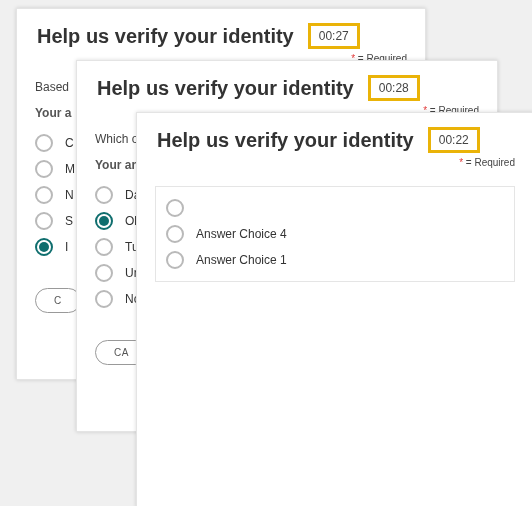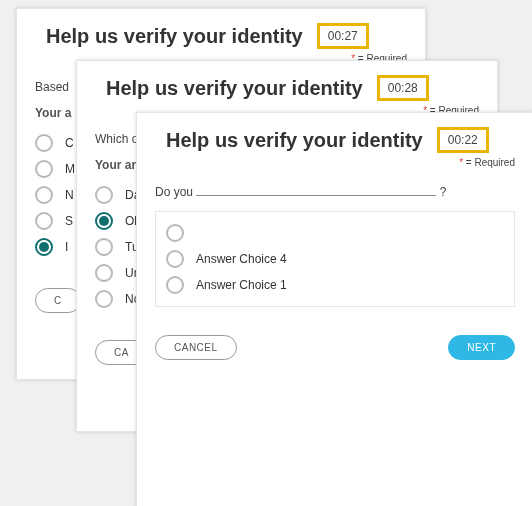--- a/index.html
+++ b/index.html
@@ -1,17 +1,17 @@
 <!DOCTYPE html>
 <html><head>
 <meta charset="utf-8">
 <style>
   html,body{margin:0;padding:0;width:532px;height:506px;background:#f0f0f0;font-family:Arial,Helvetica,sans-serif;overflow:hidden;}
   .card{position:absolute;background:#fff;box-shadow:0 0 4px rgba(0,0,0,.15);border:1px solid #e4e4e4;}
-  .header{display:flex;align-items:center;gap:14px;padding:14px 29px 4px;}
+  .header{display:flex;align-items:center;gap:14px;padding:14px 20px 4px;}
   .title{font-size:20px;font-weight:600;color:#333;}
   .timer{border:3px solid #eab308;padding:3px 8px;font-size:12px;color:#444;}
   .req{font-size:10px;color:#444;padding:0 18px 8px;text-align:right;}
   .req .star,.asterisk{color:#e23b3b;}
   .body{padding:4px 18px 10px;font-size:12px;color:#444;}
   .question{margin:4px 0 12px;}
   .instr{font-weight:bold;color:#555;margin-bottom:10px;}
   .options{border:1px solid #e5e5e5;padding:8px 10px;margin-top:6px;}
   .opt{display:flex;align-items:center;gap:12px;padding:4px 0;font-size:12px;color:#333;}
   .radio{width:14px;height:14px;border:2px solid #b9b9b9;border-radius:50%;position:relative;flex:0 0 14px;}
@@ -106,36 +106,27 @@
   </div>
 </div>
 
 <div id="card3" class="card">
   <div class="header">
     <span class="title">Help us verify your identity</span>
     <span class="timer">00:22</span>
   </div>
   <div class="req"><span class="star">* </span><span>= Required</span></div>
   <div class="body">
-    <div class="question">
-      <span>Do you</span>
-      <span class="underline"></span>
-      <span>?</span>
-    </div>
     <div class="options">
       <div class="opt">
           <span class="radio"></span>
         </div>
       <div class="opt">
           <span class="radio"></span>
           <span>Answer Choice 4</span>
         </div>
       <div class="opt">
           <span class="radio"></span>
           <span>Answer Choice 1</span>
         </div>
     </div>
   </div>
-  <div class="footer">
-    <span class="btn btn-cancel">CANCEL</span>
-    <span class="btn btn-next">NEXT</span>
-  </div>
 </div>
 
 </body></html>

